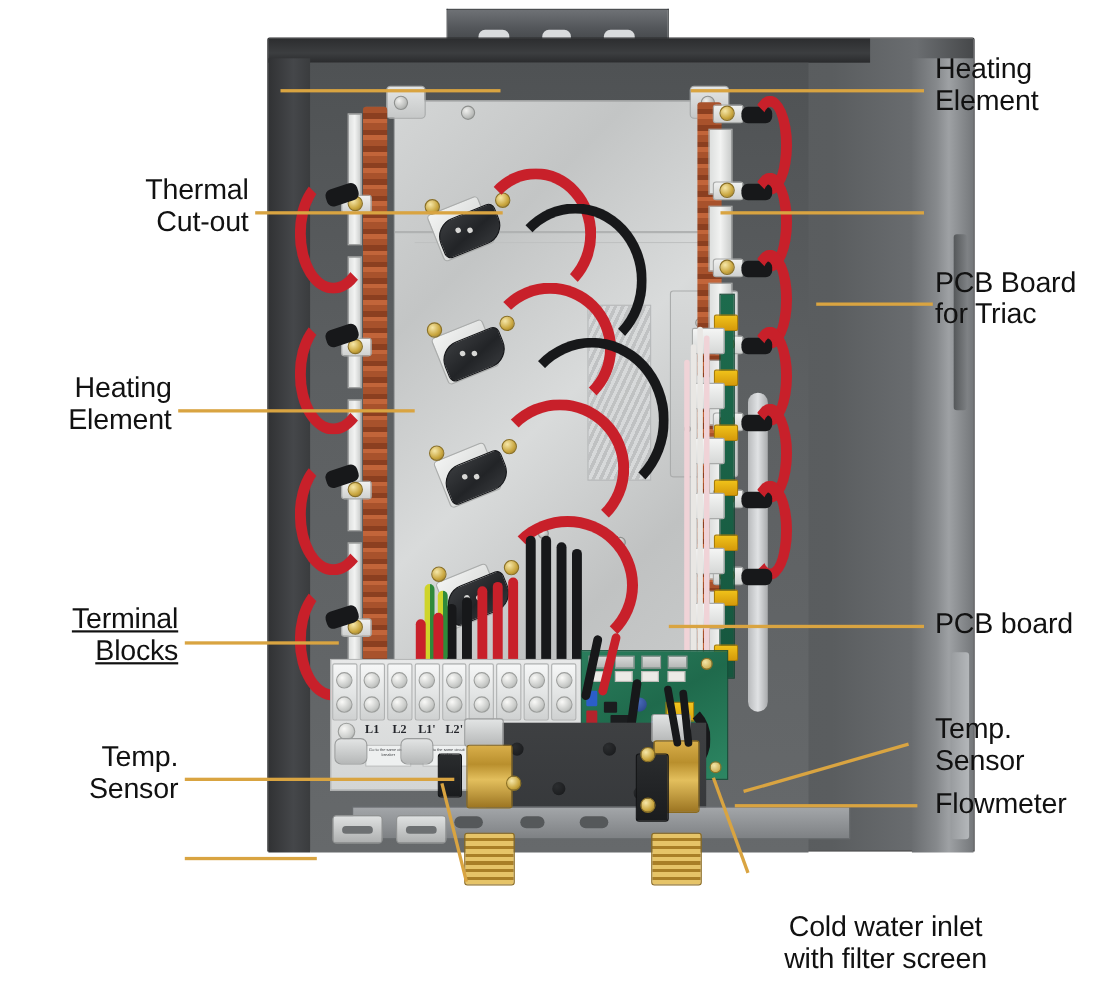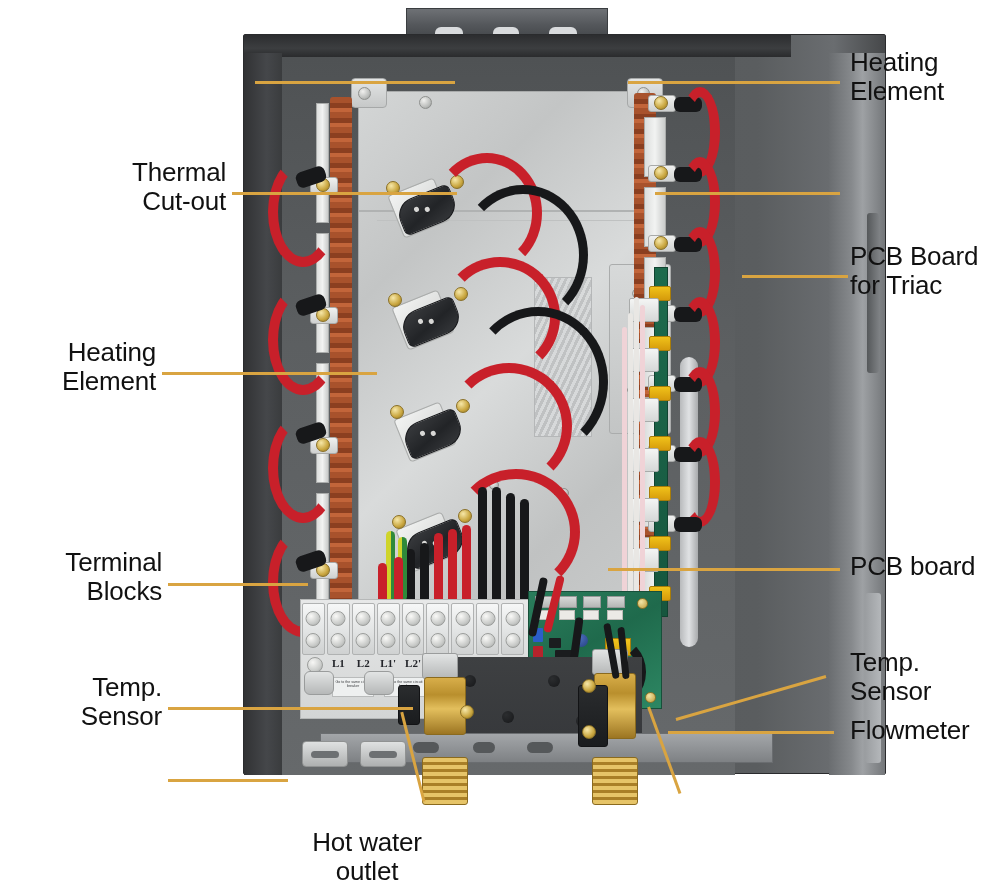--- a/index.html
+++ b/index.html
@@ -598,30 +598,30 @@
   <div class="leader" style="left:676px; top:718px; width:156px; transform:rotate(-16deg);"></div>
   <div class="leader" style="left:668px; top:731px; width:166px;"></div>
 
   <div class="leader" style="left:424px; top:800px; width:92px;  transform:rotate(-104deg); transform-origin:left center;"></div>
   <div class="leader" style="left:680px; top:792px; width:92px;  transform:rotate(-110deg); transform-origin:left center;"></div>
 
   <div class="callout left" style="left:0px;   top:158px; width:226px;">Thermal
 Cut-out</div>
   <div class="callout left" style="left:0px;   top:338px; width:156px;">Heating
 Element</div>
-  <div class="callout left" style="left:0px;   top:548px; width:162px;">Terminal
+  <div class="callout left" style="left:0px;   top:548px; width:162px;text-decoration:underline;">Terminal
 Blocks</div>
   <div class="callout left" style="left:0px;   top:673px; width:162px;">Temp.
 Sensor</div>
 
   <div class="callout right" style="left:850px; top:48px;  width:150px;">Heating
 Element</div>
   <div class="callout right" style="left:850px; top:242px; width:150px;">PCB Board
 for Triac</div>
   <div class="callout right" style="left:850px; top:552px; width:150px;">PCB board</div>
   <div class="callout right" style="left:850px; top:648px; width:150px;">Temp.
 Sensor</div>
   <div class="callout right" style="left:850px; top:716px; width:160px;">Flowmeter</div>
 
-  <div class="callout center" style="left:262px; top:828px; width:210px;">Hot water
-outlet</div>
+  <div class="callout center" style="left:640px; top:828px; width:330px;">Cold water inlet
+with filter screen</div>
 
 </div>
 
 </body></html>

